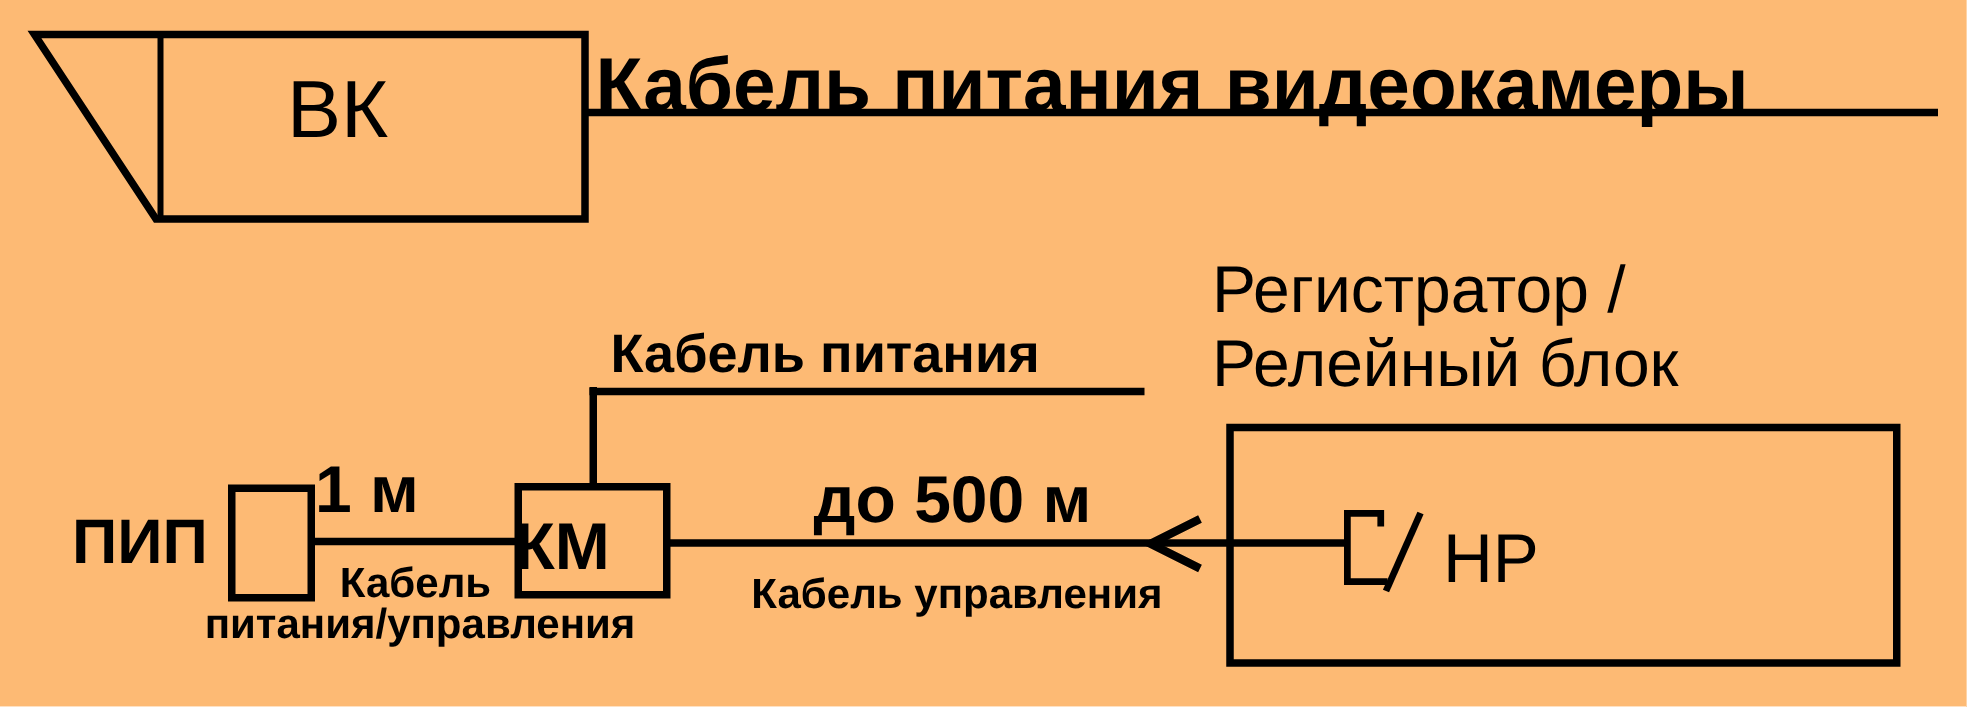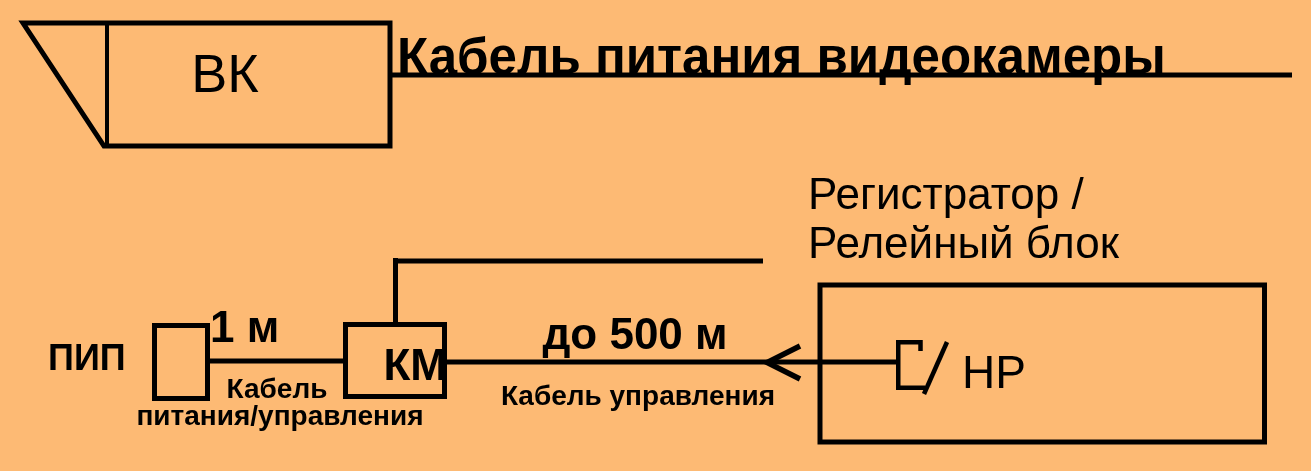--- a/index.html
+++ b/index.html
@@ -36,25 +36,25 @@
   .lbl-cam-cable {
     left: 397px; top: 31px;
     font-size: 51px;
   }
   .lbl-power-cable {
     left: 407px; top: 218px;
     font-size: 36px;
   }
   .lbl-pip {
     left: 48px; top: 340px;
-    font-size: 36px;
+    font-size: 42px;
   }
   .lbl-km {
     left: 343px; top: 343px; width: 104px;
-    font-size: 44px; text-align: right;
+    font-size: 44px; text-align: left;
   }
   .lbl-1m {
     left: 210px; top: 305px; width: 134px;
     font-size: 44px; text-align: left;
   }
   .lbl-cable1 {
     left: 177px; top: 375px; width: 200px;
     font-size: 28px; text-align: center;
   }
   .lbl-cable2 {
@@ -106,20 +106,21 @@
     <rect x="820" y="285" width="444.5" height="157" stroke-width="5"></rect>
 
     <polyline points="920.5,351 920.5,342.25 898.25,342.25 898.25,387.75 925,387.75" stroke-width="4.5"></polyline>
     <line x1="924" y1="394" x2="947" y2="342" stroke-width="4.5"></line>
   </svg>
 
   <div class="lbl lbl-vk">ВК</div>
 
   <div class="lbl lbl-cam-cable">Кабель питания видеокамеры</div>
 
+  <div class="lbl lbl-power-cable">Кабель питания</div>
 
   <div class="lbl lbl-pip">ПИП</div>
 
   <div class="lbl lbl-km">КМ</div>
 
   <div class="lbl lbl-1m">1 м</div>
 
   <div class="lbl lbl-cable1">Кабель</div>
 
   <div class="lbl lbl-cable2">питания/управления</div>

